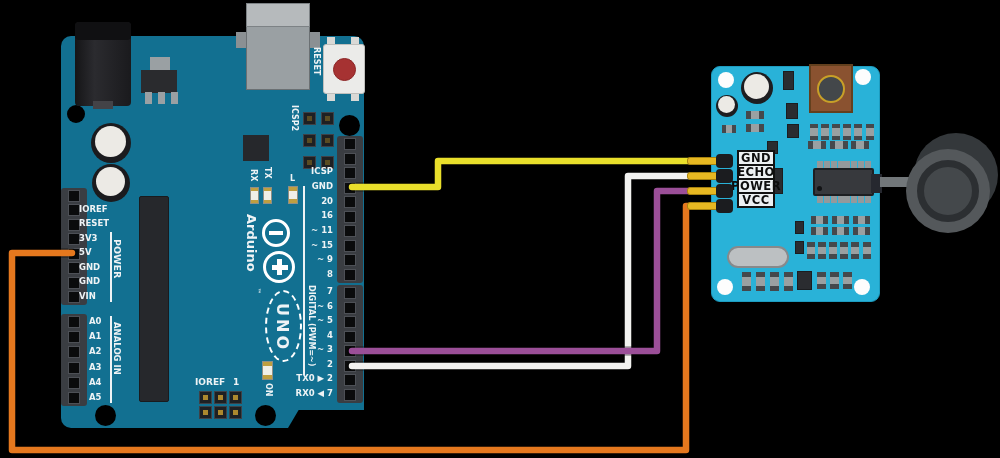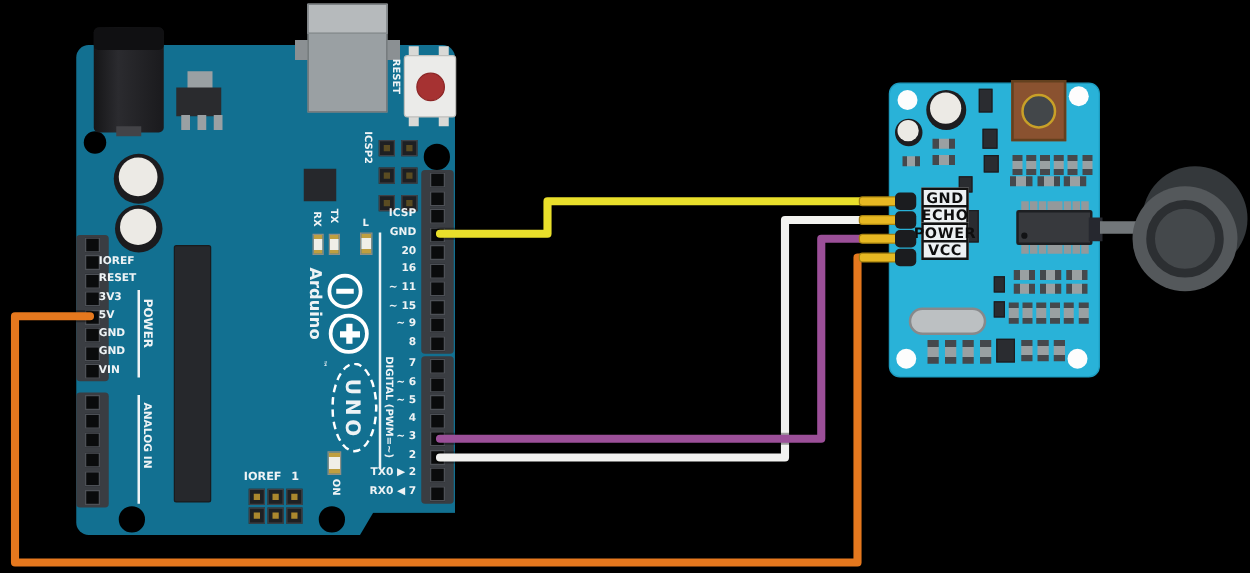--- a/index.html
+++ b/index.html
@@ -180,20 +180,28 @@
     </div>
   <div class="abs lblcol" style="left:79px;top:190px;width:44px;height:111px;">
       <span></span>
       <span>IOREF</span>
       <span>RESET</span>
       <span>3V3</span>
       <span>5V</span>
       <span>GND</span>
       <span>GND</span>
       <span>VIN</span>
+    </div>
+  <div class="abs lblcol" style="left:89px;top:317px;width:44px;height:85px;">
+      <span>A0</span>
+      <span>A1</span>
+      <span>A2</span>
+      <span>A3</span>
+      <span>A4</span>
+      <span>A5</span>
     </div>
 
   <div class="abs" style="left:303px;top:186px;width:2px;height:189px;background:#eef3f5;"></div>
   <div class="abs sk vt" style="left:316px;top:285px;font-size:8px;">DIGITAL (PWM=~)</div>
   <div class="abs" style="left:110px;top:232px;width:2px;height:70px;background:#eef3f5;"></div>
   <div class="abs sk vt" style="left:123px;top:239px;font-size:9.5px;">POWER</div>
   <div class="abs" style="left:110px;top:316px;width:2px;height:87px;background:#eef3f5;"></div>
   <div class="abs sk vt" style="left:122px;top:322px;font-size:8.5px;">ANALOG IN</div>
 
   <div class="abs circ" style="left:262px;top:219px;width:28px;height:28px;border:3px solid #fff;"></div>

